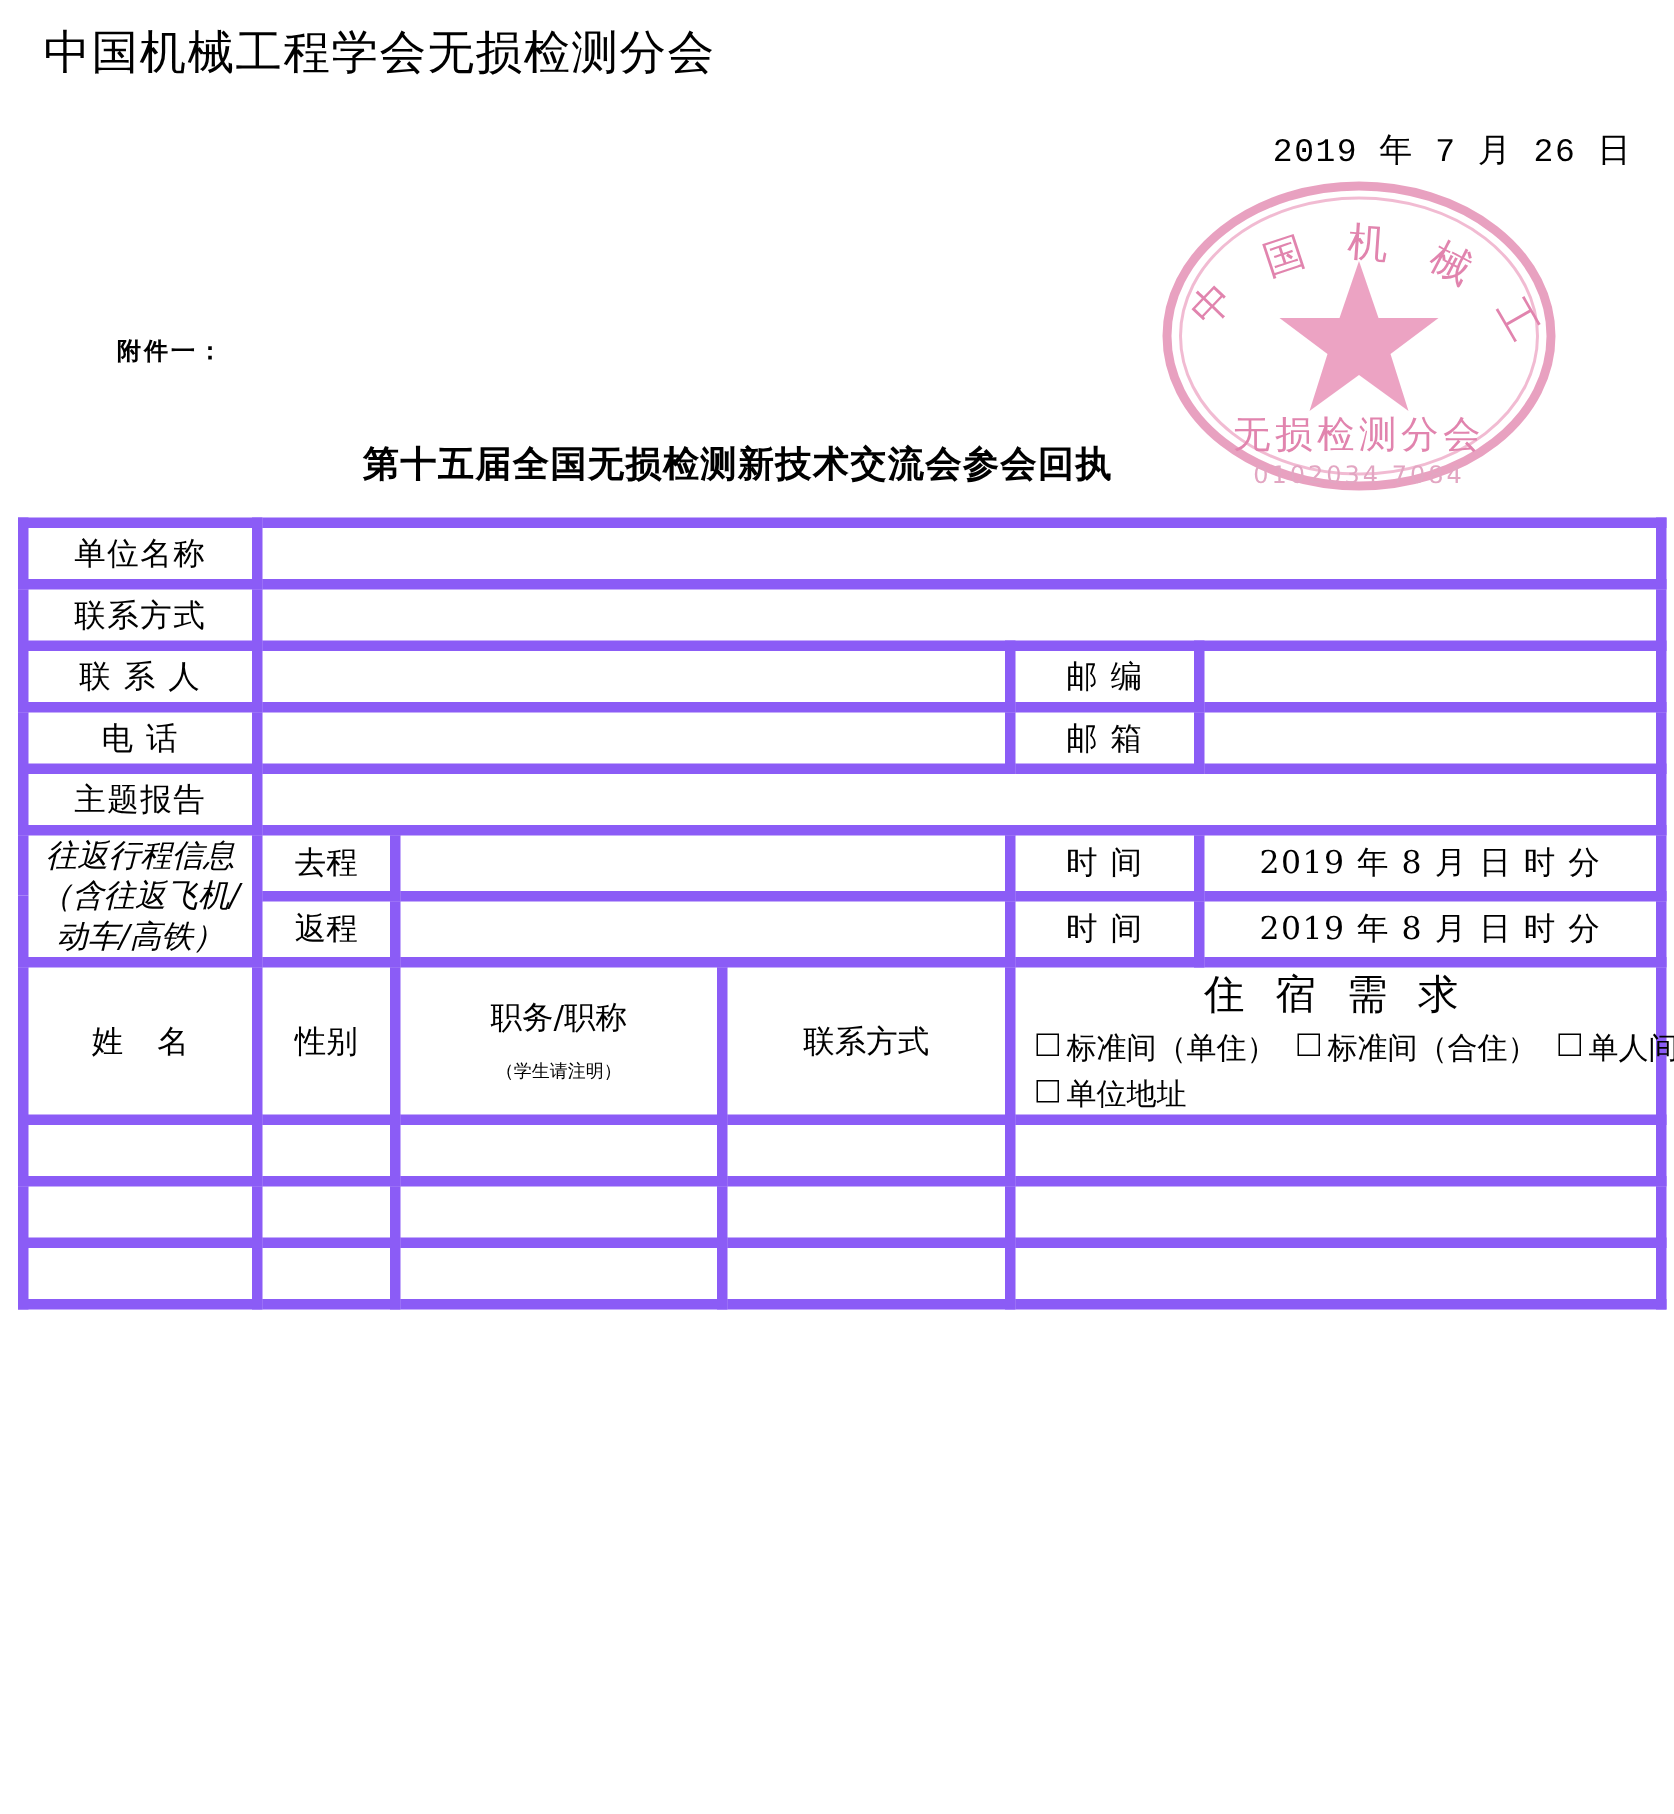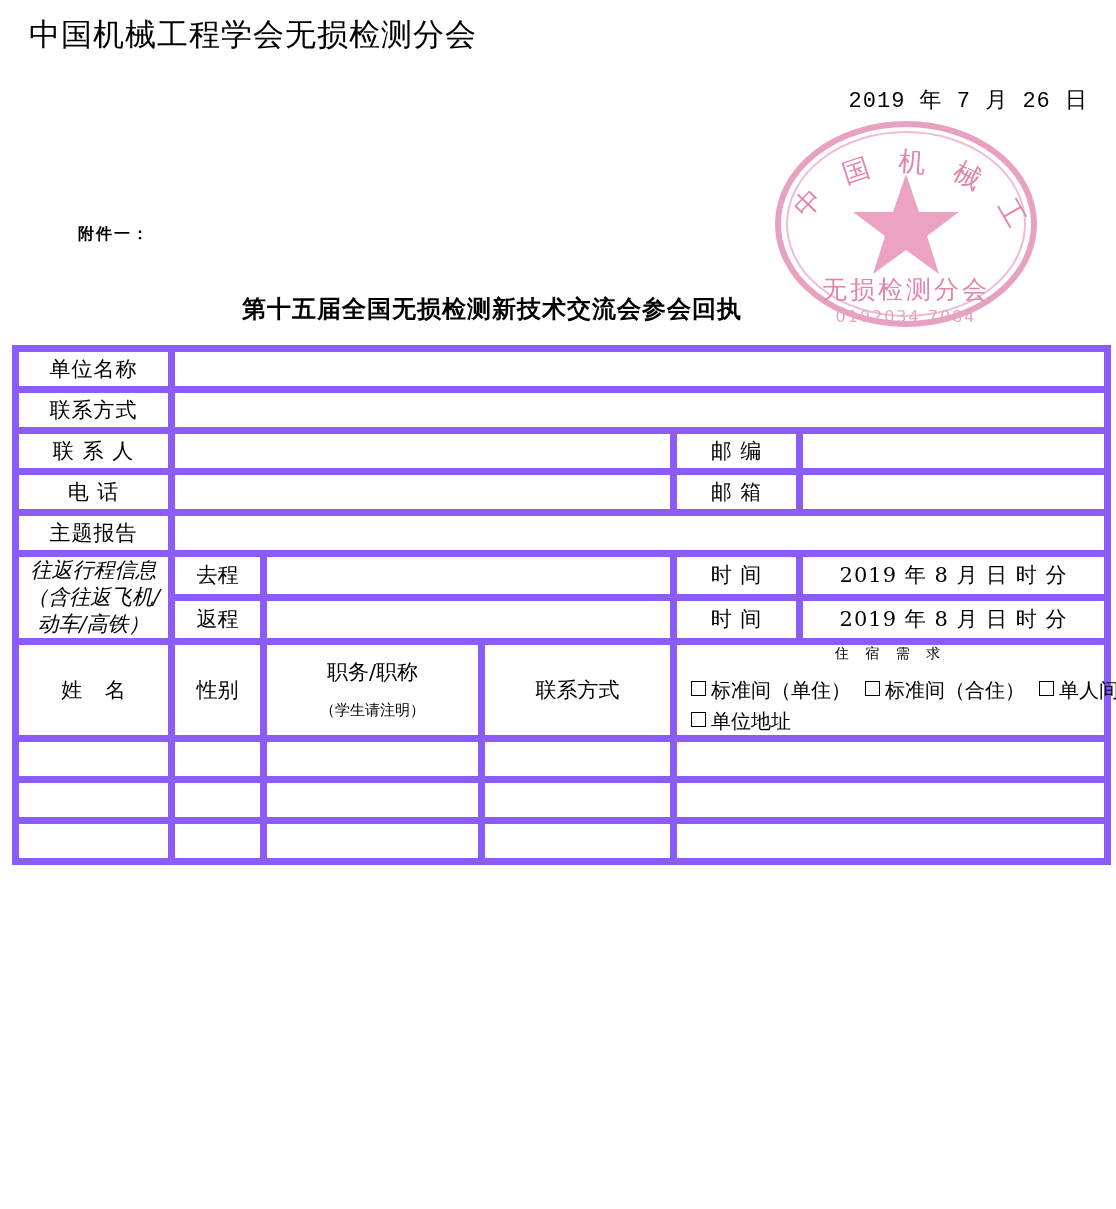--- a/index.html
+++ b/index.html
@@ -112,36 +112,36 @@
     padding: 0 6px;
     letter-spacing: 0px;
     font-style: italic;
   }
   .time-val {
     font-size: 21px;
     letter-spacing: 1px;
   }
 
   .sub {
-    font-size: 15px;
+    font-size: 12px;
     display: block;
     margin-top: 16px;
   }
   .stack {
     line-height: 1.25;
   }
 
   .lodging {
     padding: 4px 6px 6px 6px;
     text-align: center;
   }
   .lodging-title {
-    font-size: 14px;
+    font-size: 27px;
     letter-spacing: 6px;
-    margin-bottom: 14px;
+    margin-bottom: 4px;
   }
   .lodging-grid {
     display: grid;
     grid-template-columns: 1fr 1fr 1fr;
     row-gap: 4px;
     font-size: 20px;
   }
   .lodging-grid div {
     text-align: left;
     padding-left: 14px;

